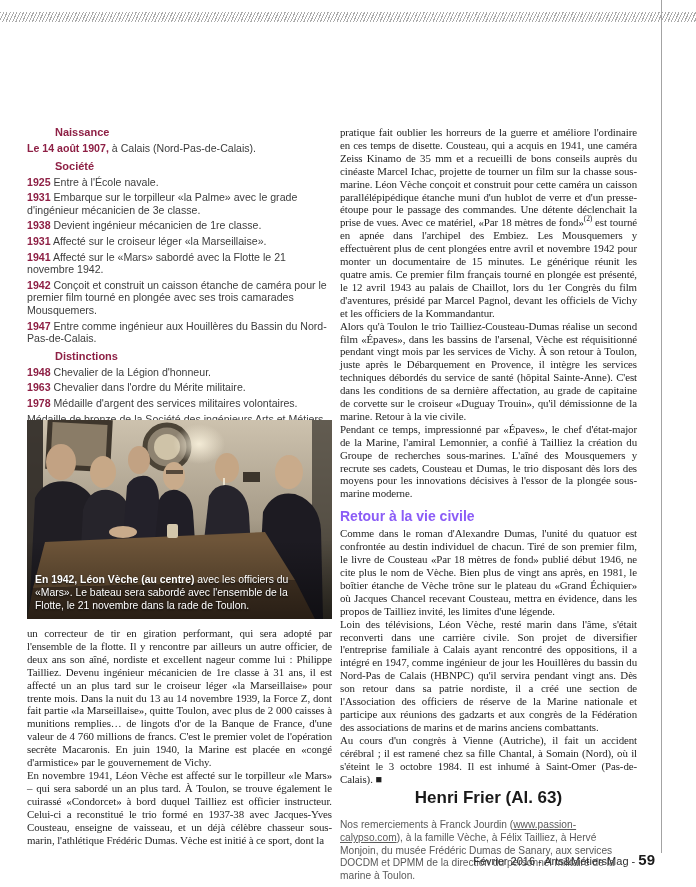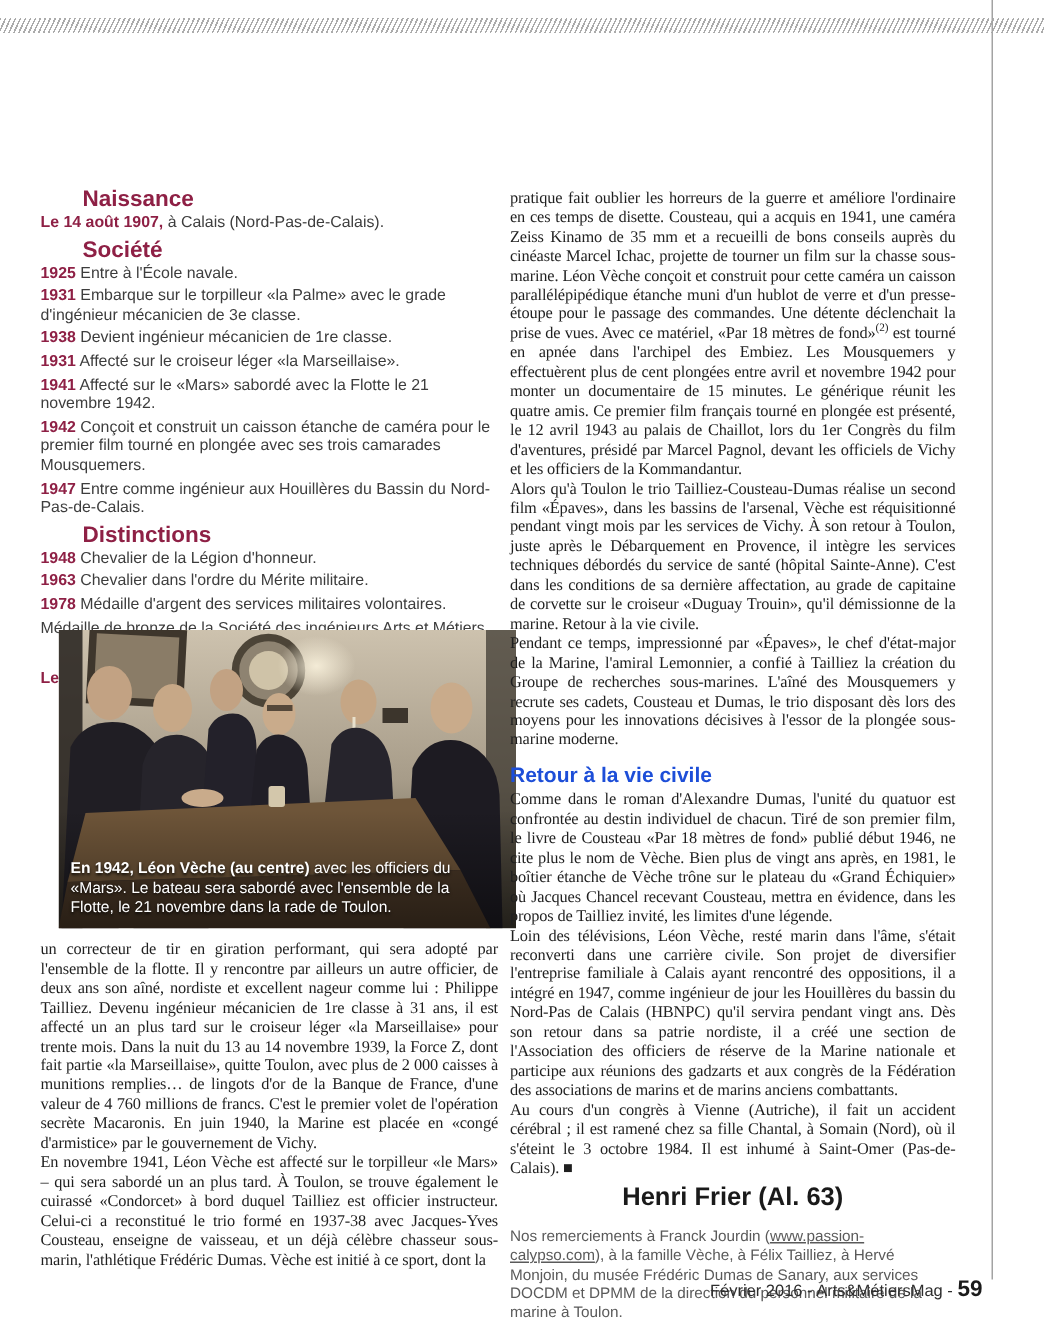--- a/index.html
+++ b/index.html
@@ -14,44 +14,44 @@
     background:repeating-linear-gradient(115deg, #ababab 0 1px, #ffffff 1px 3px);
   }
   .page-edge-line {
     position:absolute; top:0; left:661px; width:1px; height:853px; background:#a3a3a3;
   }
 
   
   .col-left { position:absolute; left:27px; top:126px; width:305px; }
 
   .bio { font-size:10.6px; line-height:12.6px; color:#3d3d3d; }
-  .bio-heading { color:#8e2045; font-weight:bold; font-size:15px; line-height:13px; margin-top:5px;padding-left:28px; }
+  .bio-heading { color:#8e2045; font-weight:bold; font-size:11px; line-height:13px; margin-top:5px;padding-left:28px; }
   .bio-heading.first { margin-top:0; }
   .bio-entry { margin-top:3px; }
   .bio-lead { color:#8e2045; font-weight:bold; }
 
   .photo-box {
-    position:absolute; left:27px; top:420px; width:305px; height:199px; overflow:hidden;margin-left:12px;
+    position:absolute; left:27px; top:420px; width:305px; height:199px; overflow:hidden;
   }
   .photo-box svg { display:block; width:100%; height:100%; }
   .photo-caption {
     position:absolute; left:8px; bottom:7px; width:262px;
     color:#ffffff; font-size:10.4px; line-height:13px;
     text-shadow:0 1px 2px rgba(0,0,0,0.85);
   }
   .caption-bold { font-weight:bold; }
 
   .serif { font-family:"Liberation Serif", serif; font-size:10.9px; line-height:12.9px;
            color:#1f1f1f; text-align:justify; letter-spacing:-0.1px; }
   .serif-left { position:absolute; left:27px; top:627px; width:305px; }
 
   
   .col-right { position:absolute; left:340px; top:126px; width:297px; }
   .section-heading {
-    font-family:"Liberation Sans", sans-serif; color:#1d4ed8; font-weight:bold;
+    font-family:"Liberation Sans", sans-serif; color:#8b5cf6; font-weight:bold;
     font-size:14px; line-height:16px; margin:8px 0 3px 0; letter-spacing:0;
   }
   sup.fn-marker { font-size:7.5px; vertical-align:super; line-height:0; }
   .byline { text-align:center; font-weight:bold; font-size:17px; margin-top:3px; color:#1a1a1a;
             font-family:"Liberation Sans", sans-serif; }
   .ack { margin-top:11px; font-size:10.2px; line-height:12.6px; color:#5a5a5a; text-align:left; }
   .link { text-decoration:underline; color:inherit; cursor:pointer; }
 
   
   .footer { position:absolute; top:851px; right:41px; font-size:11px; color:#2e2e2e; }

